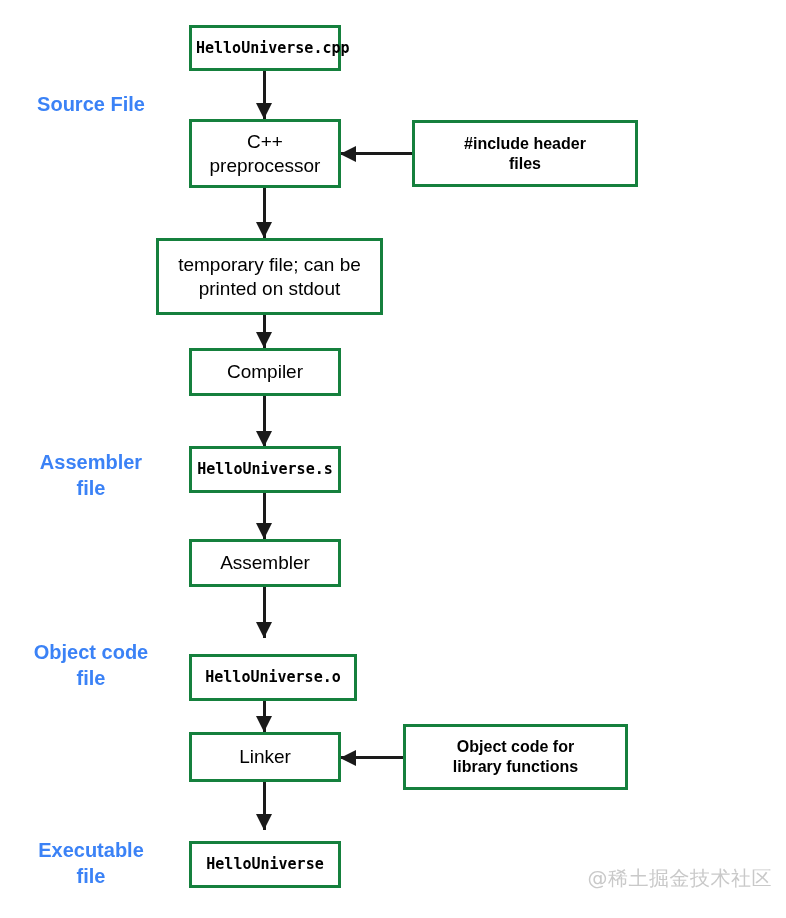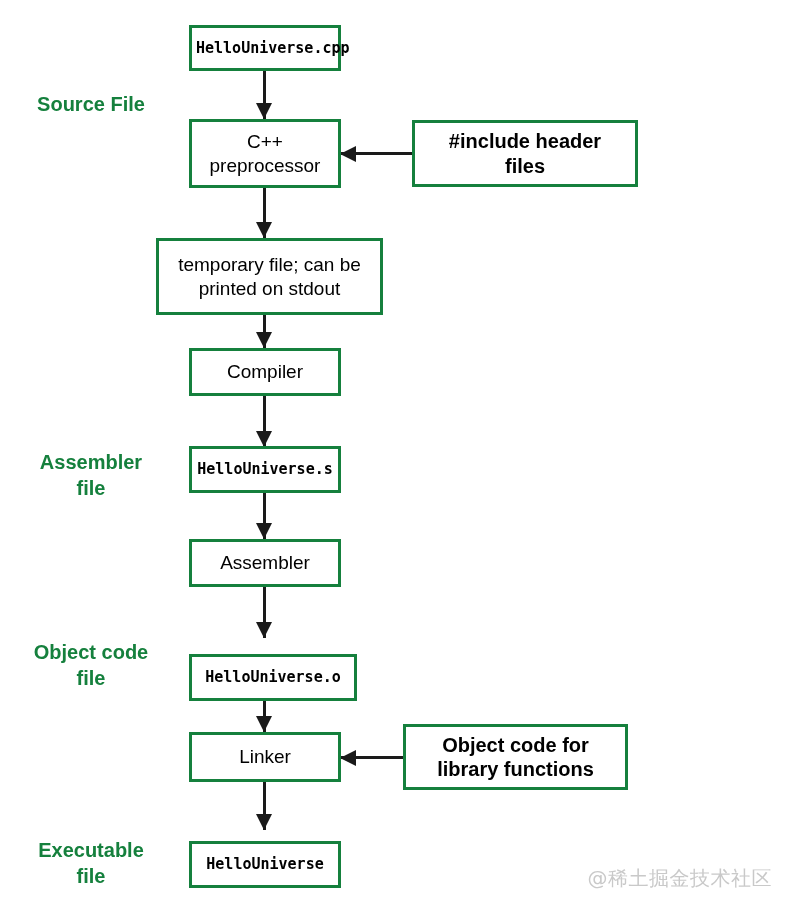--- a/index.html
+++ b/index.html
@@ -52,33 +52,33 @@
   
   .node.proc .txt {
     font-family: "Liberation Sans", sans-serif;
     font-weight: normal;
     font-size: 19px;
   }
   
   .node.side .txt {
     font-family: "Liberation Sans", sans-serif;
     font-weight: bold;
-    font-size: 20px;
+    font-size: 16px;
   }
 
   
   .stage-label {
     position: absolute;
     font-family: "Liberation Sans", sans-serif;
     font-weight: bold;
     font-size: 20px;
     line-height: 1.28;
     text-align: center;
     white-space: pre-line;
-    color: #15803d;
+    color: #3b82f6;
     z-index: 2;
   }
 
   
   .conn-v {
     position: absolute;
     width: 3px;
     background: #1a1a1a;
     z-index: 1;
   }

